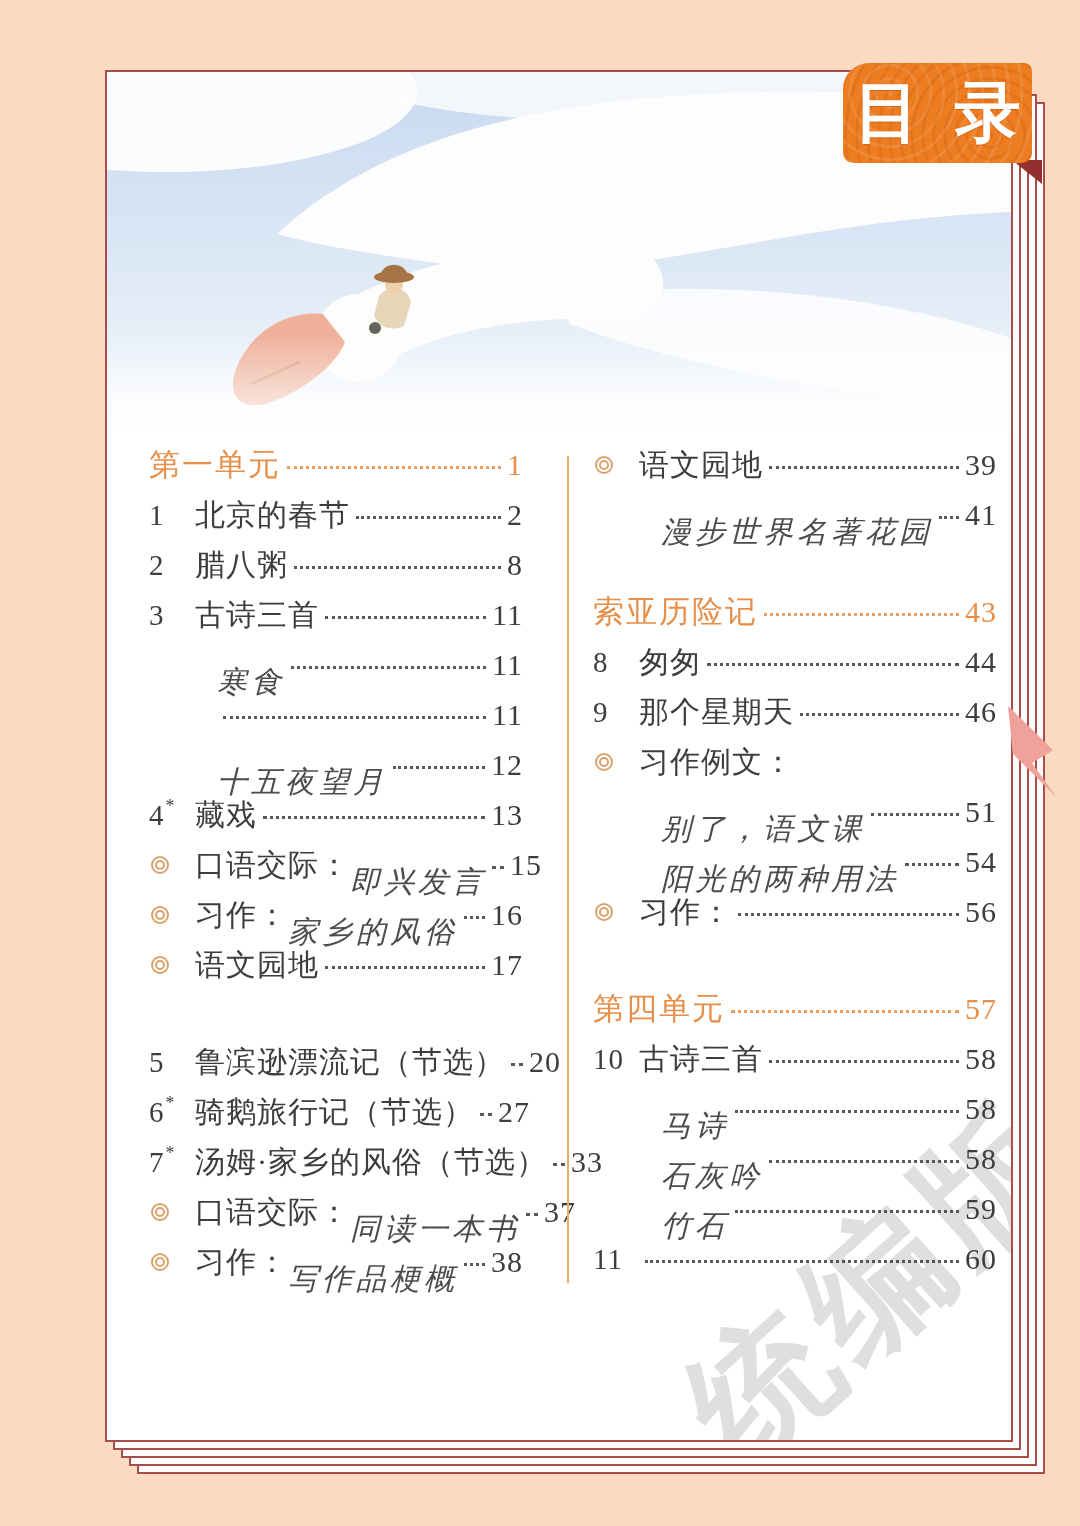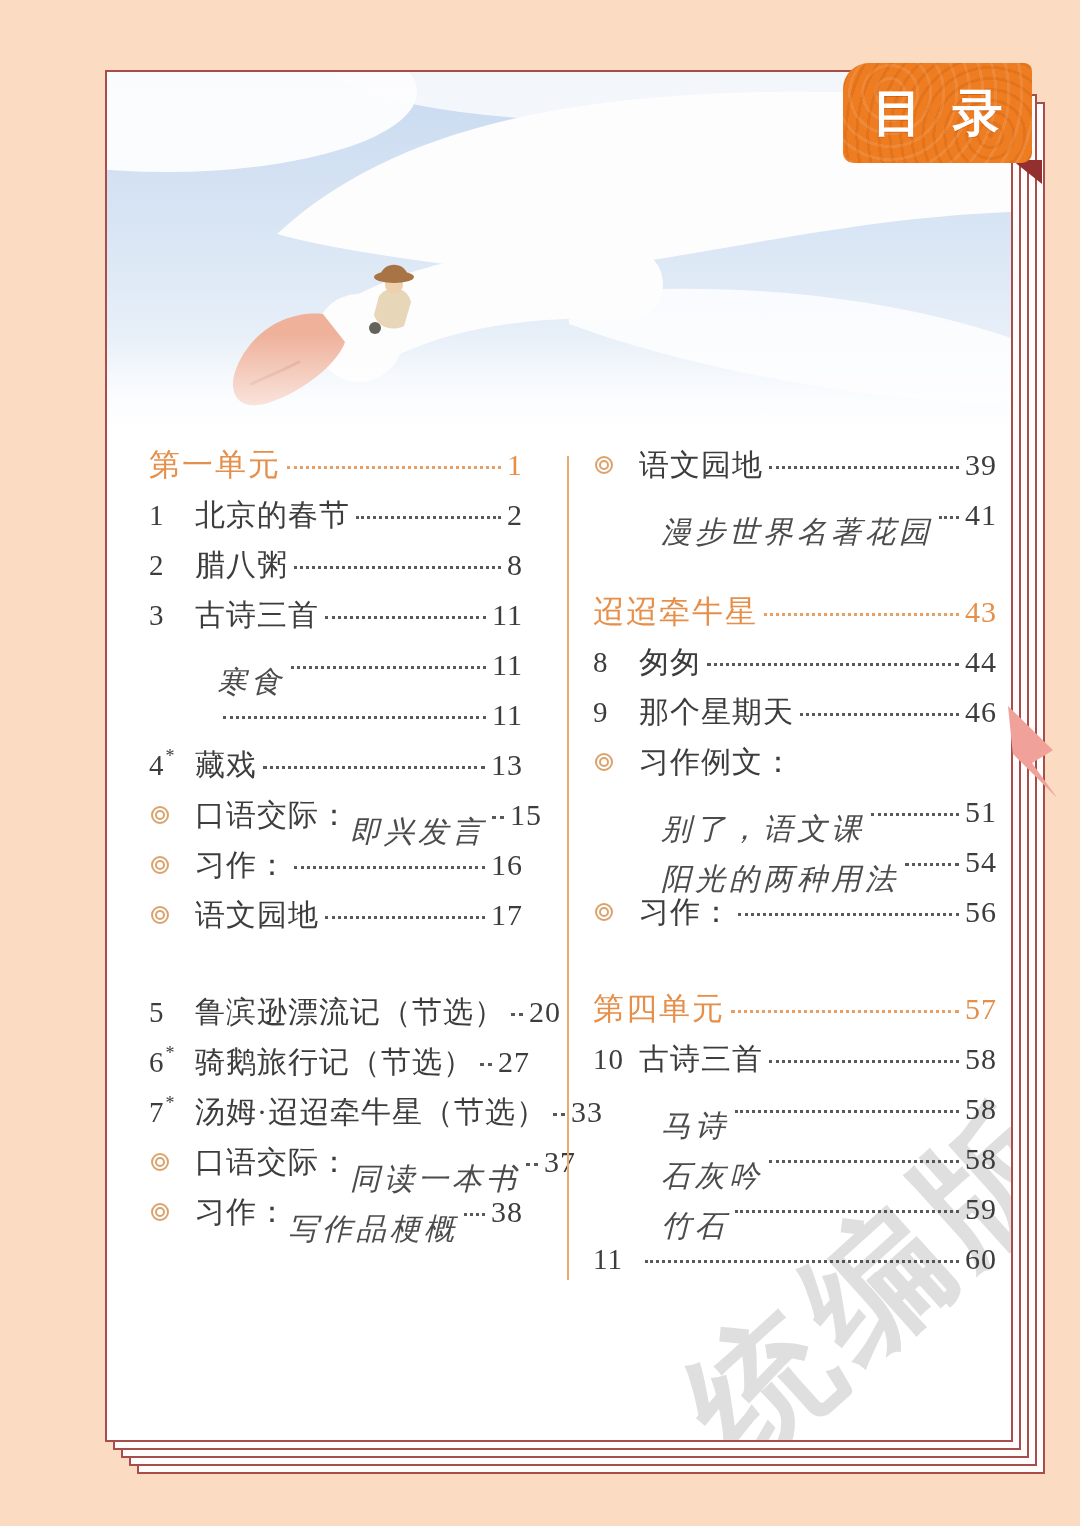--- a/index.html
+++ b/index.html
@@ -48,21 +48,21 @@
   .leader{flex:1;min-width:12px;height:0;border-bottom:3px dotted currentColor;
         margin:0 6px;align-self:center;transform:translateY(2px);opacity:.85;}
   .page-num{flex:none;font-size:30px;letter-spacing:1px;}
   
   .badge{position:absolute;left:843px;top:63px;width:189px;height:100px;z-index:10;
         background:#ee7c20;border-radius:26px 8px 10px 10px;
         background-image:
           repeating-radial-gradient(circle at 25% 30%,rgba(255,255,255,0.10) 0 3px,rgba(255,255,255,0) 3px 13px),
           repeating-radial-gradient(circle at 78% 72%,rgba(180,75,5,0.18) 0 3px,rgba(180,75,5,0) 3px 11px);
         display:flex;align-items:center;justify-content:center;}
-  .badge span{color:#ffffff;font-size:50px;font-weight:700;word-spacing:16px;
+  .badge span{color:#ffffff;font-size:66px;font-weight:700;word-spacing:16px;
         font-family:"Liberation Sans","DejaVu Sans",sans-serif;
         text-shadow:0 1px 0 rgba(160,60,0,.35);}
   .fold{position:absolute;left:1012px;top:160px;width:30px;height:24px;background:#942f2f;
         clip-path:polygon(0 0,100% 0,100% 100%);z-index:9;}
   
   .bookmark{position:absolute;left:1008px;top:706px;width:60px;height:92px;background:#f0a19a;
         clip-path:polygon(0% 0%,75% 48%,40% 62%,82% 100%,8% 52%);z-index:8;}
 </style>
 </head>
 <body>
@@ -138,20 +138,26 @@
             <span class="slot"></span>
             <span class="label kai">寒食</span>
             <span class="leader"></span>
             <span class="page-num">11</span>
           </div>
           <div class="row sub">
             <span class="slot"></span>
             <span class="leader"></span>
             <span class="page-num">11</span>
           </div>
+          <div class="row sub">
+            <span class="slot"></span>
+            <span class="label kai">十五夜望月</span>
+            <span class="leader"></span>
+            <span class="page-num">12</span>
+          </div>
           <div class="row lesson">
             <span class="slot">
               <span class="num"><span>4</span><sup class="star">*</sup></span>
             </span>
             <span class="label">藏戏</span>
             <span class="leader"></span>
             <span class="page-num">13</span>
           </div>
           <div class="row activity">
             <span class="slot">
@@ -160,20 +166,21 @@
             <span class="label">口语交际：</span>
             <span class="label kai">即兴发言</span>
             <span class="leader"></span>
             <span class="page-num">15</span>
           </div>
           <div class="row activity">
             <span class="slot">
               <span class="ring"></span>
             </span>
             <span class="label">习作：</span>
+            <span class="label kai">家乡的风俗</span>
             <span class="leader"></span>
             <span class="page-num">16</span>
           </div>
           <div class="row activity">
             <span class="slot">
               <span class="ring"></span>
             </span>
             <span class="label">语文园地</span>
             <span class="leader"></span>
             <span class="page-num">17</span>
@@ -192,21 +199,21 @@
               <span class="num"><span>6</span><sup class="star">*</sup></span>
             </span>
             <span class="label">骑鹅旅行记（节选）</span>
             <span class="leader"></span>
             <span class="page-num">27</span>
           </div>
           <div class="row lesson">
             <span class="slot">
               <span class="num"><span>7</span><sup class="star">*</sup></span>
             </span>
-            <span class="label">汤姆·迢迢牵牛星（节选）</span>
+            <span class="label">汤姆·家乡的风俗（节选）</span>
             <span class="leader"></span>
             <span class="page-num">33</span>
           </div>
           <div class="row activity">
             <span class="slot">
               <span class="ring"></span>
             </span>
             <span class="label">口语交际：</span>
             <span class="label kai">同读一本书</span>
             <span class="leader"></span>
@@ -233,21 +240,21 @@
             <span class="page-num">39</span>
           </div>
           <div class="row sub">
             <span class="slot"></span>
             <span class="label kai">漫步世界名著花园</span>
             <span class="leader"></span>
             <span class="page-num">41</span>
           </div>
           <div class="row gap"></div>
           <div class="row unit">
-            <span class="label">迢迢牵牛星</span>
+            <span class="label">索亚历险记</span>
             <span class="leader"></span>
             <span class="page-num">43</span>
           </div>
           <div class="row lesson">
             <span class="slot">
               <span class="num"><span>8</span></span>
             </span>
             <span class="label">匆匆</span>
             <span class="leader"></span>
             <span class="page-num">44</span>

